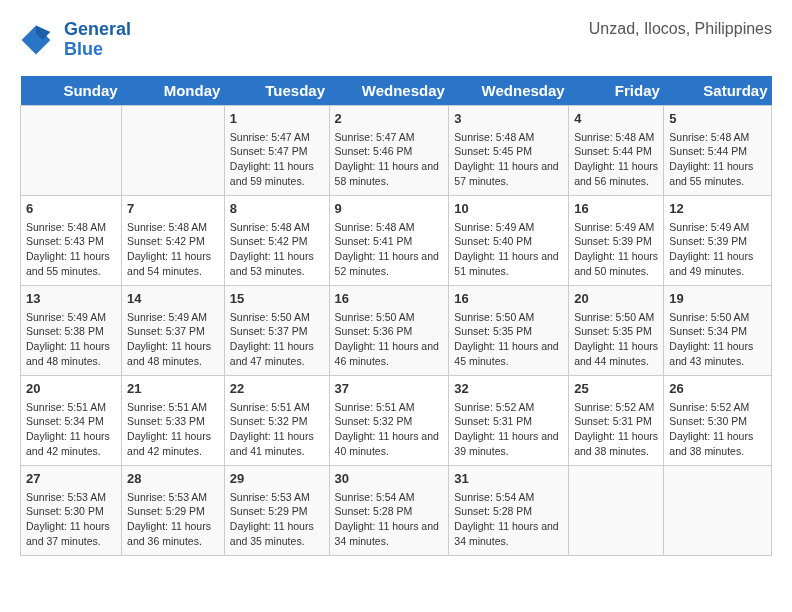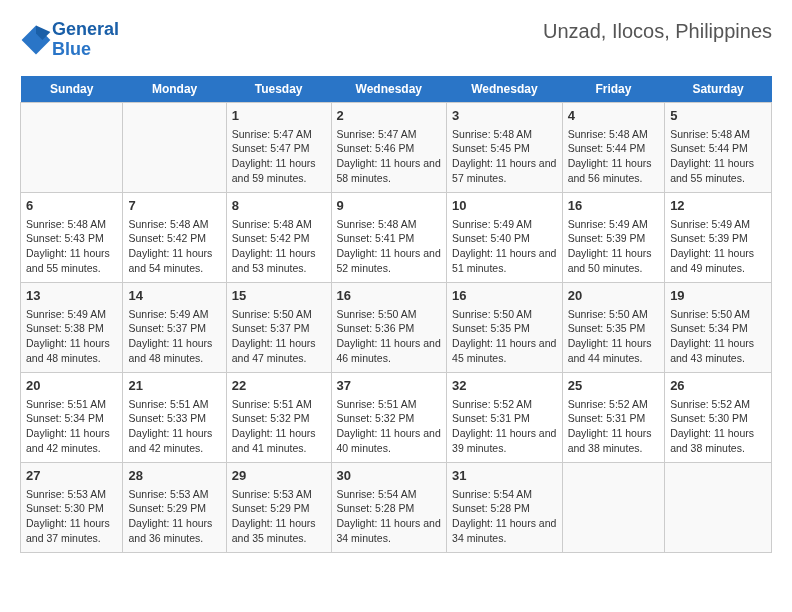--- a/index.html
+++ b/index.html
@@ -12,21 +12,21 @@
     }
     .header {
       display: flex;
       justify-content: space-between;
       align-items: flex-start;
       margin-bottom: 16px;
     }
     .logo {
       display: flex;
       align-items: center;
-      gap: 0;
+      gap: 12px;
       justify-content: space-between;
     }
     .logo-text {
       font-size: 18px;
       font-weight: bold;
       color: #333;
       line-height: 1.1;
     }
     .logo-text span {
       color: #1a5fa8;
@@ -37,35 +37,35 @@
     }
     .title-block {
       text-align: right;
     }
     .title-block h1 {
       font-size: 36px;
       font-weight: bold;
       color: #333;
     }
     .title-block h2 {
-      font-size: 20px;
+      font-size: 16px;
       color: #555;
       font-weight: normal;
     }
     table {
       width: 100%;
       border-collapse: collapse;
       font-size: 11px;
     }
     thead tr th {
       background-color: #2a75c7;
       color: #fff;
       padding: 6px 4px;
-      text-align: center;
-      font-size: 12px;
+      text-align: right;
+      font-size: 15px;
       font-weight: bold;
     }
     tbody tr td {
       border: 1px solid #ccc;
       vertical-align: top;
       padding: 4px 5px;
       min-height: 80px;
       height: 90px;
       color: #333;
       line-height: 1.4;

